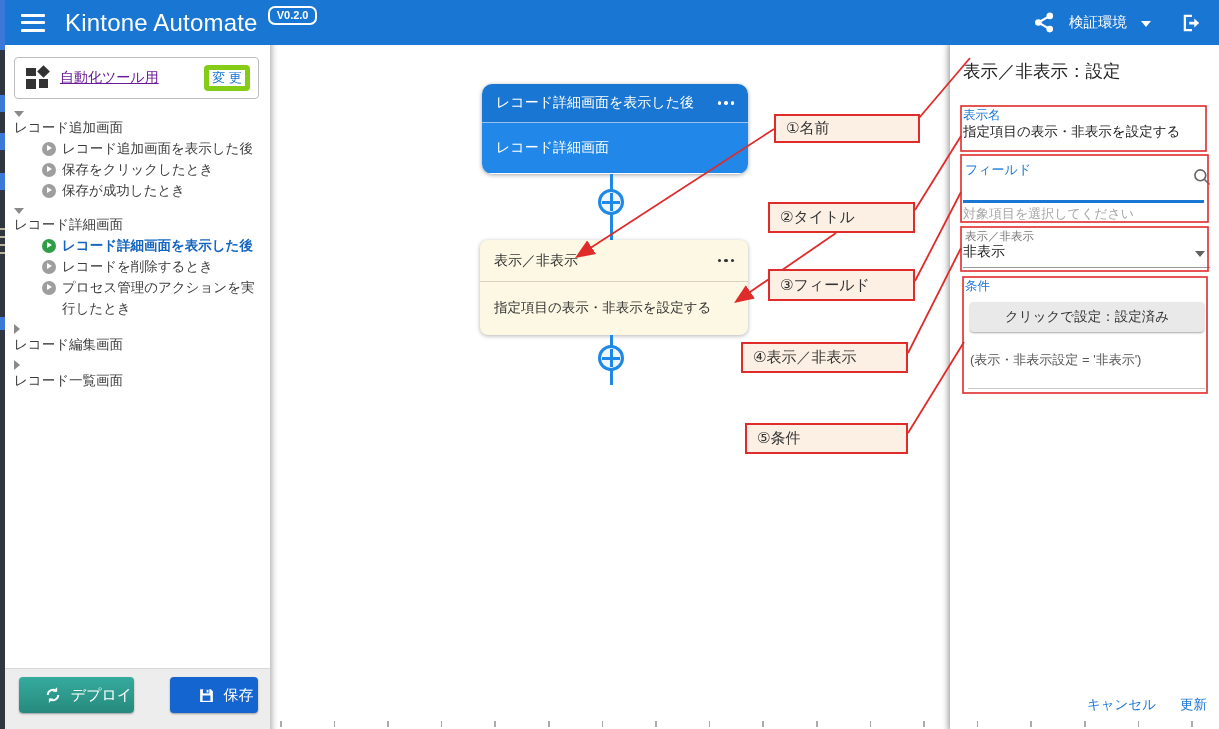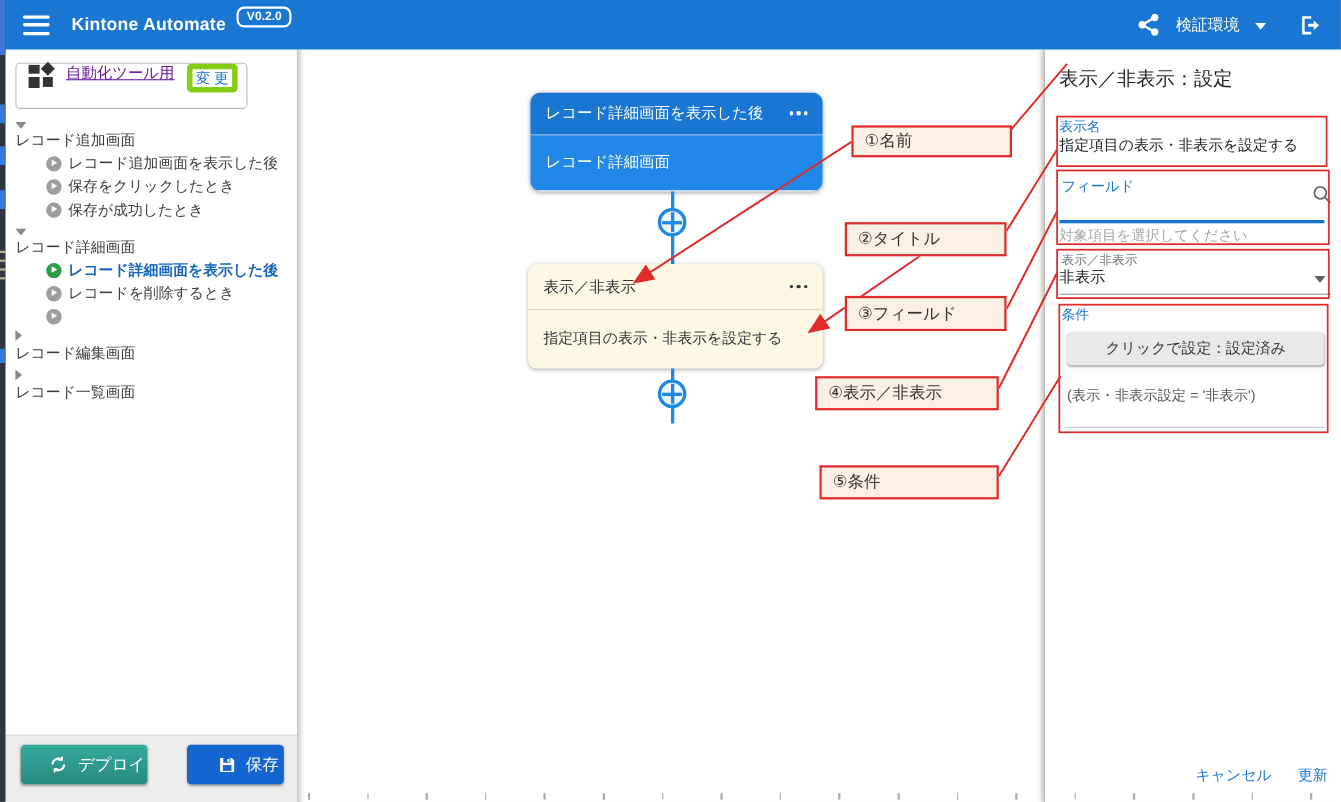--- a/index.html
+++ b/index.html
@@ -4,38 +4,38 @@
 <style>
   * { margin:0; padding:0; box-sizing:border-box; }
   body { font-family:"Liberation Sans","DejaVu Sans",sans-serif; background:#fff; }
   .screen { position:relative; width:1219px; height:729px; overflow:hidden; background:#fff; }
 
   
   .appbar { position:absolute; left:0; top:0; width:1219px; height:45px; background:#1976d2;
             display:flex; align-items:center; color:#fff; z-index:30; }
   .hamburger { width:24px; height:18px; margin-left:21px; display:flex; flex-direction:column; justify-content:space-between; cursor:pointer; }
   .hamburger span { display:block; height:3px; background:#fff; border-radius:1px; }
-  .app-title { font-size:16px; font-weight:700; margin-left:20px; letter-spacing:.2px; }
+  .app-title { font-size:24px; font-weight:400; margin-left:20px; letter-spacing:.2px; }
   .ver-badge { margin-left:10px; margin-top:-14px; font-size:11px; font-weight:bold;
                border:2px solid #fff; border-radius:7px; padding:0 7px; line-height:15px; }
   .appbar-right { margin-left:auto; display:flex; align-items:center; gap:14px; margin-right:16px; }
   .env-label { font-size:14.5px;text-align:right; }
   .caret-down { width:0; height:0; border-left:5px solid transparent; border-right:5px solid transparent; border-top:6px solid #fff; margin-top:2px; }
   .icon-btn { display:flex; align-items:center; justify-content:center; cursor:pointer; }
 
   
   .edge-strip { position:absolute; left:0; top:0; width:5px; height:729px; background:#2f3640; z-index:40; }
   .edge-strip .seg { position:absolute; left:0; width:5px; background:#3b78d8; }
   .edge-strip .tick { position:absolute; left:0; width:5px; height:2px; background:#b8b29a; }
 
   
   .sidebar { position:absolute; left:5px; top:45px; width:266px; height:684px; background:#fff;
              border-right:1px solid #c9c9c9; z-index:20; }
-  .app-card { position:absolute; left:9px; top:12px; width:211px; height:42px; border:1px solid #bdbdbd;
-              border-radius:4px; display:flex; background:#fff; }
+  .app-card { position:absolute; left:9px; top:12px; width:245px; height:42px; border:1px solid #bdbdbd;
+              border-radius:4px; display:flex; align-items:center; background:#fff; }
   .app-icon { position:relative; width:23px; height:23px; margin-left:11px; }
   .app-icon i { position:absolute; background:#333; }
   .app-icon .s1 { left:0; top:1px; width:10px; height:8px; }
   .app-icon .s2 { left:13px; top:0; width:9px; height:9px; transform:rotate(45deg); }
   .app-icon .s3 { left:0; top:12px; width:10px; height:10px; }
   .app-icon .s4 { left:13px; top:12px; width:9px; height:9px; }
   .app-link { margin-left:11px; font-size:14px; color:#6a1b9a; text-decoration:underline; cursor:pointer; }
   .change-btn { margin-left:auto; margin-right:8px; width:46px; height:26px; border:5px solid #84cc16; border-radius:4px;
                 background:#fff; color:#1976d2; font-size:13px; display:flex; align-items:center; justify-content:center; cursor:pointer; }
   .tree { position:absolute; left:0; top:59px; width:100%; font-size:13.5px; color:#3c3c3c; }
@@ -191,20 +191,21 @@
       <div class="t-row t-item active">
         <span class="play green"></span>
         <span class="t-label">レコード詳細画面を表示した後</span>
       </div>
       <div class="t-row t-item">
         <span class="play"></span>
         <span class="t-label">レコードを削除するとき</span>
       </div>
       <div class="t-row t-item">
         <span class="play"></span>
+        <span class="t-label" style="width:196px;">プロセス管理のアクションを実行したとき</span>
       </div>
       <div class="t-row t-group">
         <span class="tri closed"></span>
         <span class="t-label">レコード編集画面</span>
       </div>
       <div class="t-row t-group">
         <span class="tri closed"></span>
         <span class="t-label">レコード一覧画面</span>
       </div>
     </div>

